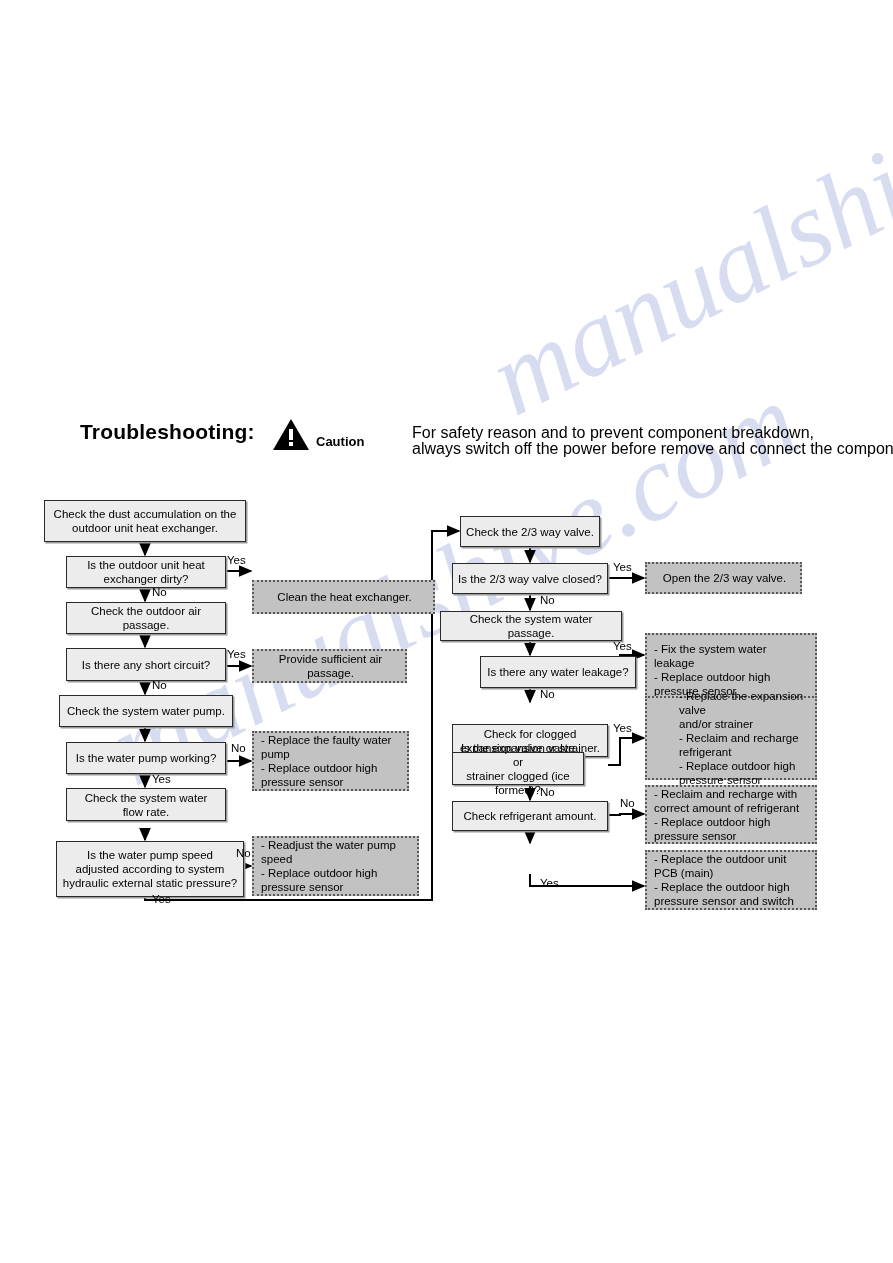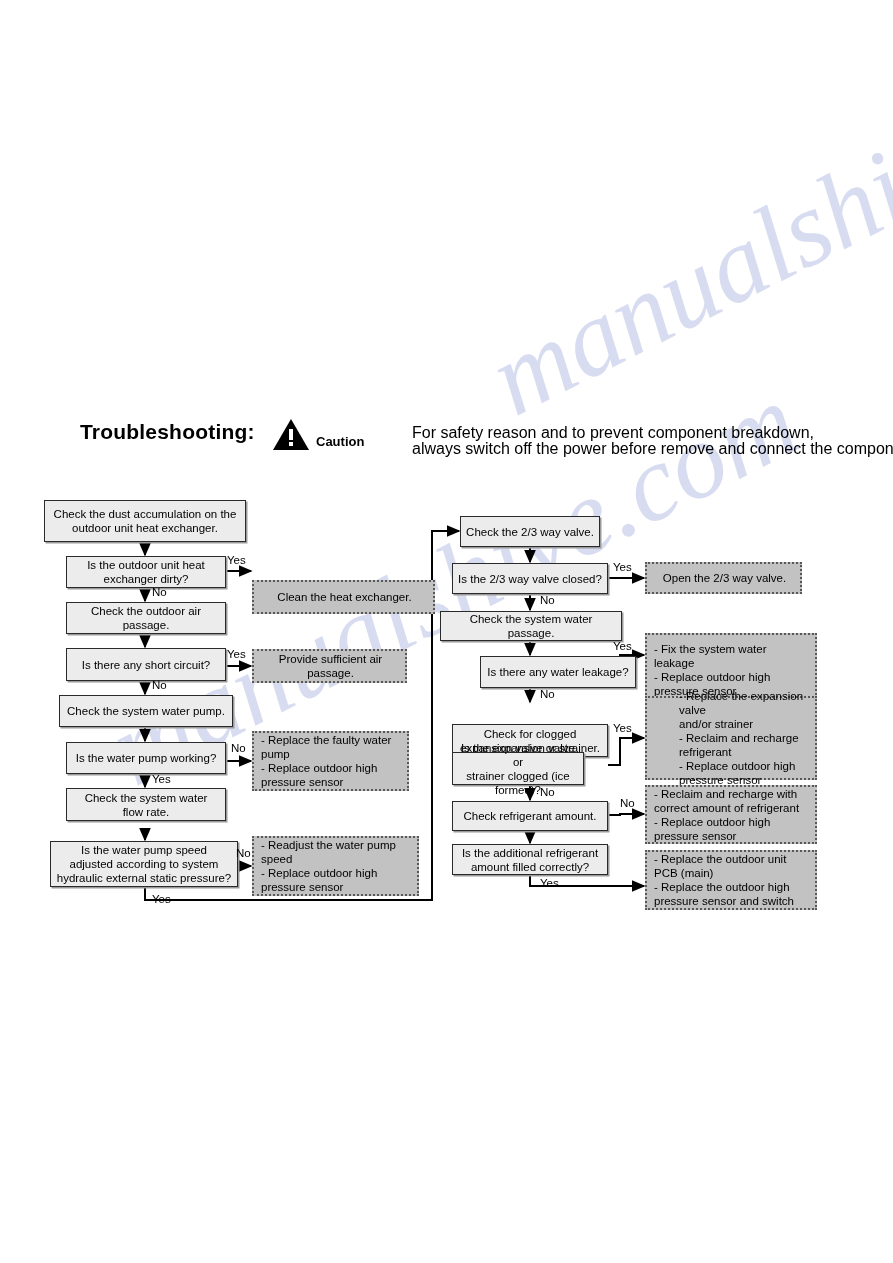--- a/index.html
+++ b/index.html
@@ -237,21 +237,21 @@
 
   <div class="node proc" style="left:66px;  top:742px; width:160px; height:32px;">
     <span class="txt">Is the water pump working?</span>
   </div>
 
   <div class="node proc" style="left:66px;  top:788px; width:160px; height:33px;">
     <span class="txt">Check the system water
 flow rate.</span>
   </div>
 
-  <div class="node proc" style="left:50px;  top:841px; width:188px; height:46px;">
+  <div class="node proc" style="left:56px;  top:841px; width:188px; height:56px;">
     <span class="txt">Is the water pump speed
 adjusted according to system
 hydraulic external static pressure?</span>
   </div>
 
   <div class="node action" style="left:252px; top:554px; width:183px; height:34px; justify-content:center; text-align:center;margin-top:26px;">
     <span class="txt" style="text-align:center;">Clean the heat exchanger.</span>
   </div>
 
   <div class="node action" style="left:252px; top:649px; width:155px; height:34px; justify-content:center; text-align:center;">
@@ -305,24 +305,20 @@
 
   <div class="node proc" style="left:452px; top:752px; width:132px; height:33px;">
     <span class="txt">Is the expansion valve or
 strainer clogged (ice formed)?</span>
   </div>
 
   <div class="node proc" style="left:452px; top:801px; width:156px; height:30px;">
     <span class="txt">Check refrigerant amount.</span>
   </div>
 
-  <div class="node proc" style="left:452px; top:844px; width:156px; height:31px;">
-    <span class="txt">Is the additional refrigerant
-amount filled correctly?</span>
-  </div>
 
   <div class="node action" style="left:645px; top:562px; width:157px; height:32px; justify-content:center; text-align:center;">
     <span class="txt" style="text-align:center;">Open the 2/3 way valve.</span>
   </div>
 
   <div class="node action" style="left:645px; top:633px; width:172px; height:74px;">
     <span class="txt">- Fix the system water
 leakage
 - Replace outdoor high
 pressure sensor</span>

